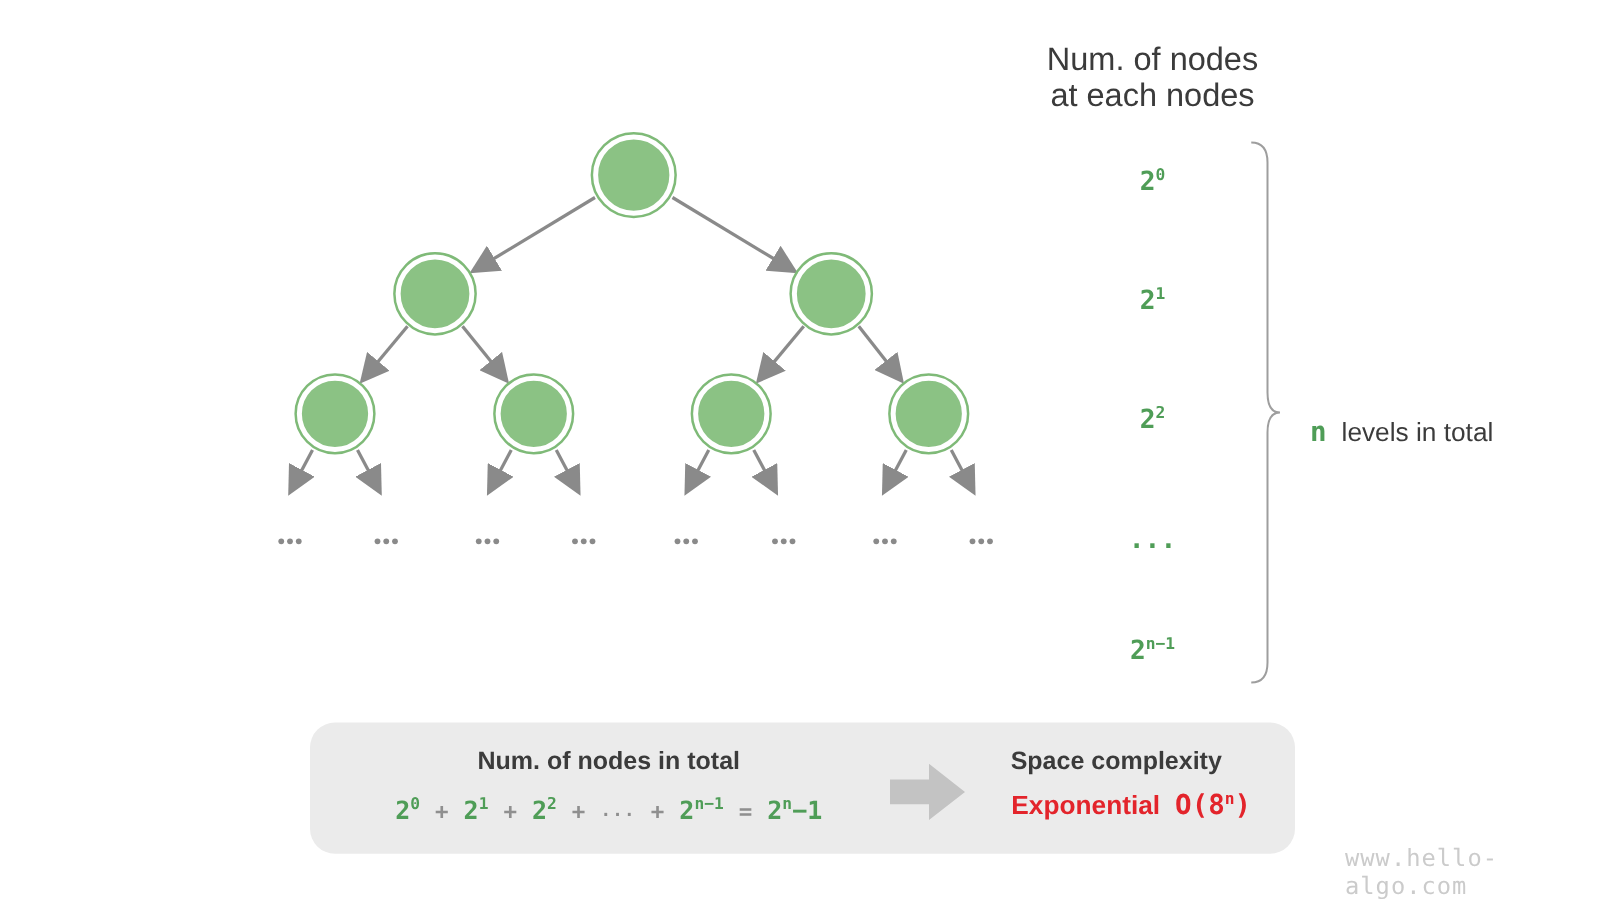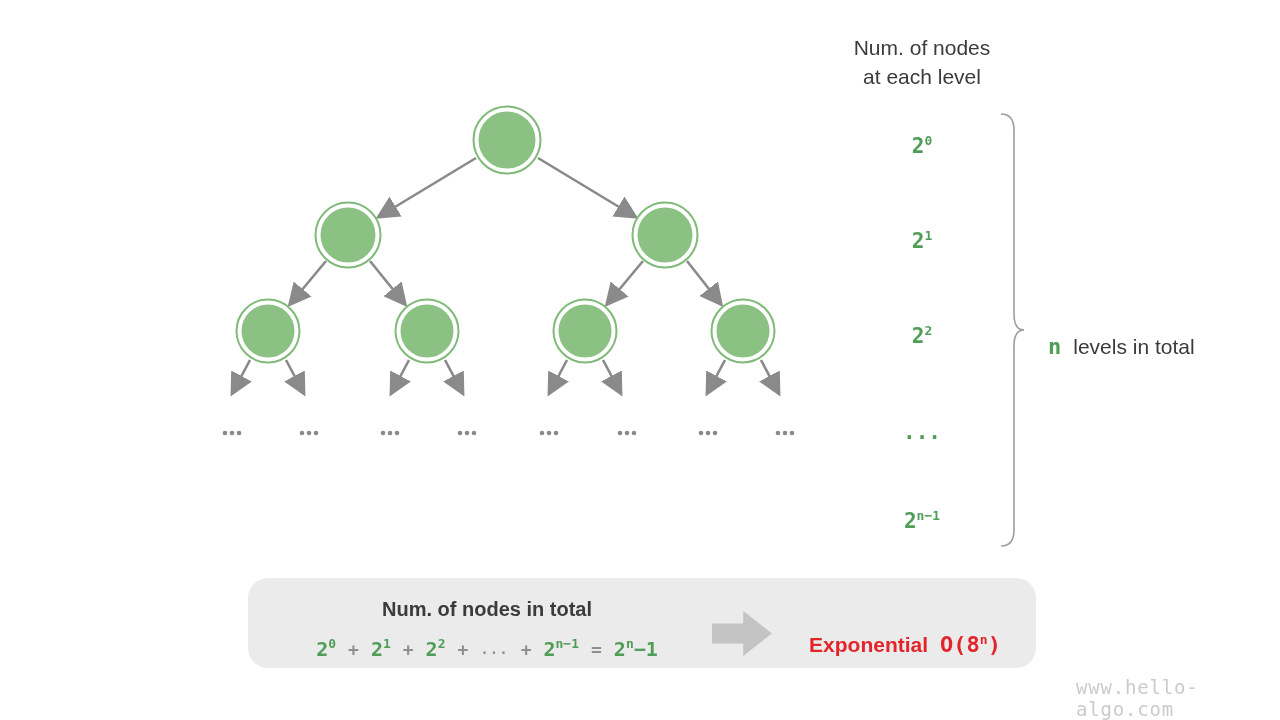--- a/index.html
+++ b/index.html
@@ -2,32 +2,32 @@
 <html style="--node_fill: #8BC284; --node_ring: #7FBA78; --edge: #8A8A8A; --green_text: #4F9D57; --dark_text: #3B3B3B; --red_text: #E3242B; --box_bg: #EBEBEB; --plus_gray: #8F8F8F; --brace: #9E9E9E; --flow_arrow: #C3C3C3; --watermark: #CBCBCB;"><head>
 <meta charset="utf-8">
 <style>
   html,body{margin:0;padding:0;background:#fff;}
   .stage{position:relative;width:1280px;height:720px;background:#fff;overflow:hidden;
          font-family:"Liberation Sans",sans-serif;}
   #tree-svg{position:absolute;left:0;top:0;}
 
   
   .col-header{position:absolute;left:792px;top:33px;width:260px;text-align:center;
-              font-size:21px;font-weight:500;line-height:29px;color:var(--dark_text);}
+              font-size:26px;font-weight:500;line-height:29px;color:var(--dark_text);}
   .level-label{position:absolute;left:847px;width:150px;text-align:center;
                font-family:"DejaVu Sans Mono",monospace;font-weight:bold;font-size:21px;
                line-height:30px;color:var(--green_text);}
   .level-label sup,.tok sup,.bigO sup{font-size:13px;letter-spacing:0;}
   .brace-label{position:absolute;left:1048px;top:316px;display:flex;align-items:baseline;gap:12px;}
   .brace-label .n{font-family:"DejaVu Sans Mono",monospace;font-weight:bold;font-size:22px;
                   color:var(--green_text);}
   .brace-label .txt{font-size:21px;color:var(--dark_text);margin-top:19px;}
 
   
-  .summary-box{position:absolute;left:248px;top:578px;width:788px;height:90px;
+  .summary-box{position:absolute;left:248px;top:578px;width:788px;height:105px;
                background:var(--box_bg);border-radius:20px;}
   .sum-left-title{position:absolute;left:0;top:20px;width:478px;text-align:center;
                   font-size:20px;font-weight:bold;color:var(--dark_text);}
   #formula{position:absolute;left:0;top:58px;width:478px;display:flex;
            justify-content:center;align-items:baseline;}
   .tok{margin:0 6px;font-family:"DejaVu Sans Mono",monospace;font-weight:bold;font-size:20px;}
   .tok.green{color:var(--green_text);}
   .tok.gray{color:var(--plus_gray);font-size:18px;}
   .tok.small{font-size:14px;letter-spacing:1px;position:relative;top:-2px;}
   .flow-arrow{position:absolute;left:464px;top:33px;width:60px;height:45px;
@@ -105,21 +105,21 @@
       <circle cx="708" cy="433" r="2.3" fill="#8A8A8A"></circle>
       <circle cx="715" cy="433" r="2.3" fill="#8A8A8A"></circle>
       <circle cx="778" cy="433" r="2.3" fill="#8A8A8A"></circle>
       <circle cx="785" cy="433" r="2.3" fill="#8A8A8A"></circle>
       <circle cx="792" cy="433" r="2.3" fill="#8A8A8A"></circle>
       <path d="M 1001 114 Q 1014 114 1014 130 L 1014 314 Q 1014 330 1024 330 Q 1014 330 1014 346 L 1014 530 Q 1014 546 1001 546" fill="none" stroke="#9E9E9E" stroke-width="1.6"></path>
     </svg>
 
   <div class="col-header">
     <div>Num. of nodes</div>
-    <div>at each level</div>
+    <div>at each nodes</div>
   </div>
 
   <div class="level-label" style="top:126px"><span>2</span><sup>0</sup></div>
   <div class="level-label" style="top:221px"><span>2</span><sup>1</sup></div>
   <div class="level-label" style="top:316px"><span>2</span><sup>2</sup></div>
   <div class="level-label" style="top:412px"><span>...</span><sup></sup></div>
   <div class="level-label" style="top:501px"><span>2</span><sup>n−1</sup></div>
 
   <div class="brace-label">
     <span class="n">n</span>
@@ -135,20 +135,21 @@
         <span class="tok gray">+</span>
         <span class="tok green">2<sup>2</sup></span>
         <span class="tok gray">+</span>
         <span class="tok gray small">...</span>
         <span class="tok gray">+</span>
         <span class="tok green">2<sup>n−1</sup></span>
         <span class="tok gray">=</span>
         <span class="tok green">2<sup>n</sup>−1</span>
       </div>
     <div class="flow-arrow"></div>
+    <div class="sum-right-title">Space complexity</div>
     <div class="complexity">
       <span class="exp">Exponential</span>
       <span class="bigO"><span>O(8</span><sup>n</sup><span>)</span></span>
     </div>
   </div>
 
   <div class="watermark">www.hello-algo.com</div>
 
 </div>
 

